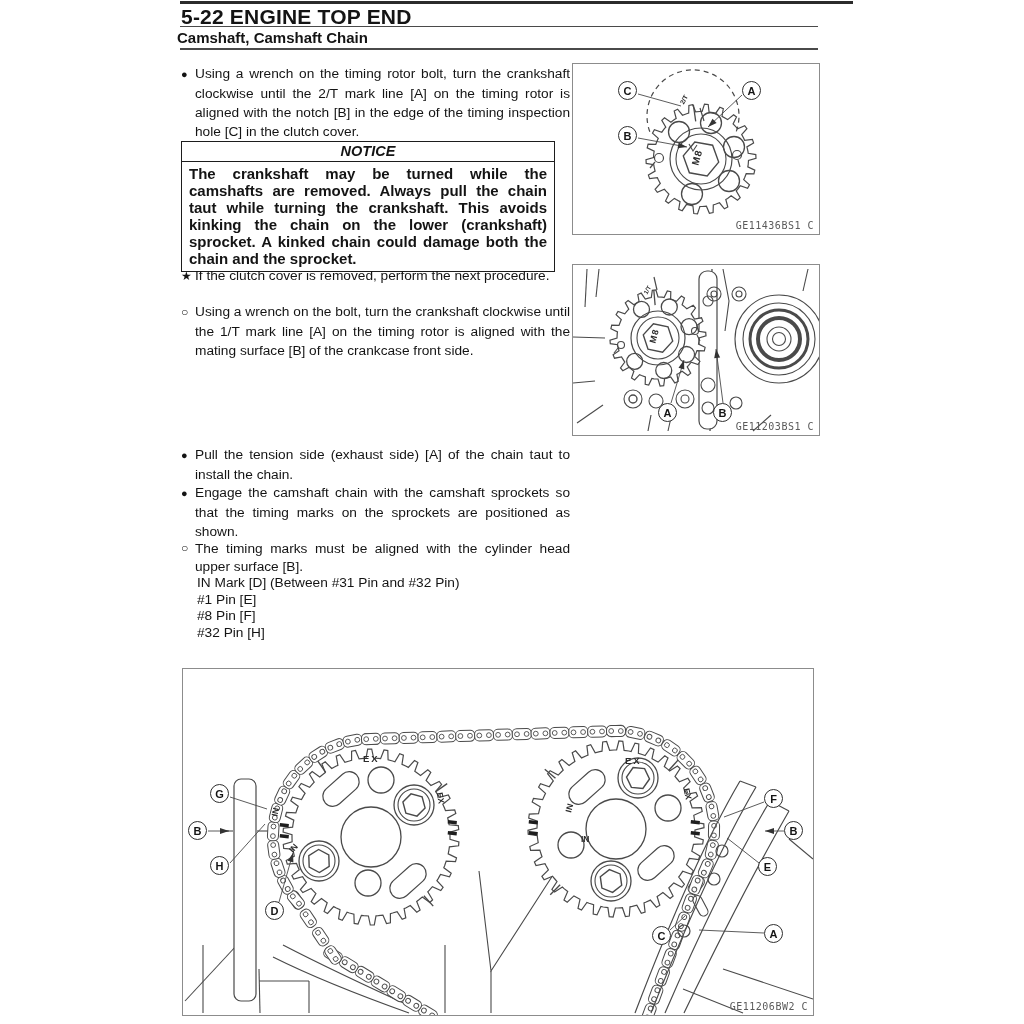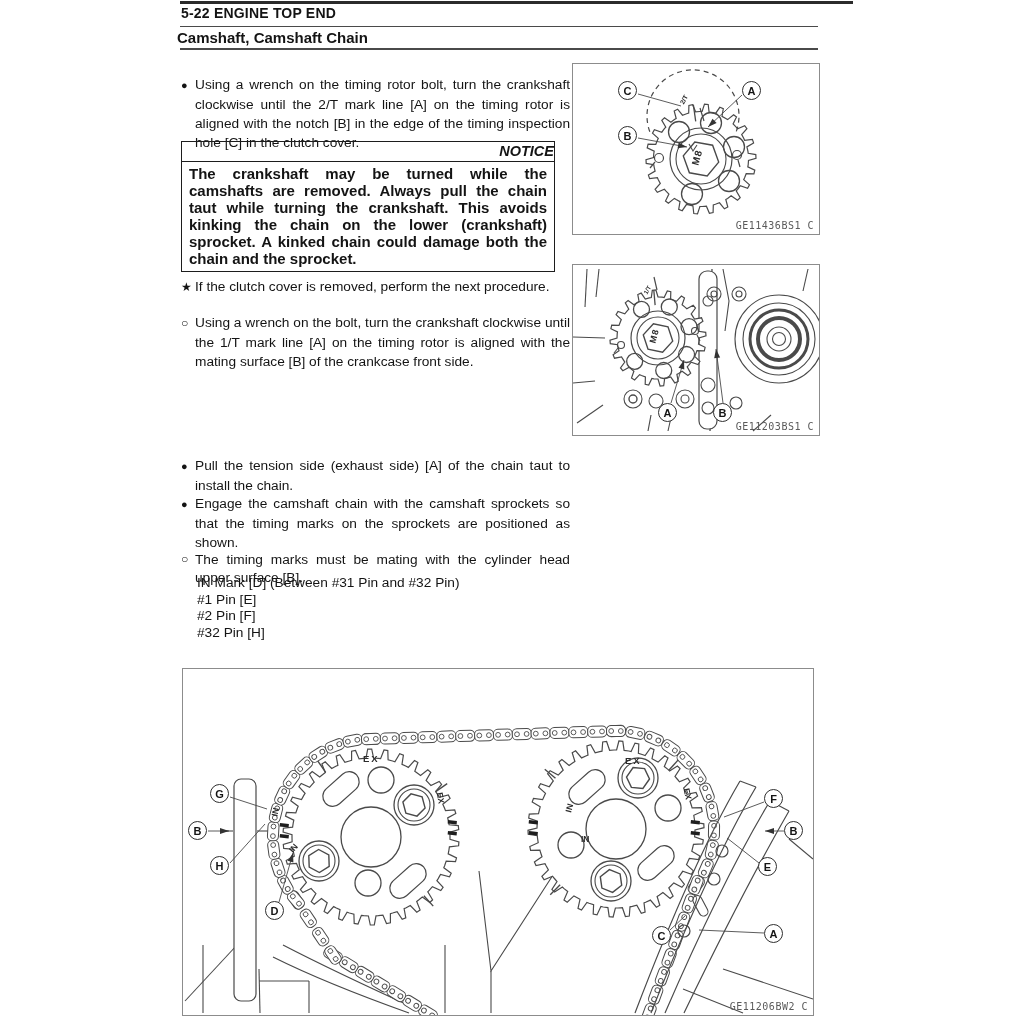--- a/index.html
+++ b/index.html
@@ -1,27 +1,27 @@
 <!DOCTYPE html>
 <html><head>
 <meta charset="utf-8">
 <style>
   html,body{margin:0;padding:0;background:#fff;}
   .page{position:relative;width:1024px;height:1024px;background:#fff;overflow:hidden;
         font-family:"Liberation Sans", sans-serif;color:#141414;}
   .rule{position:absolute;background:#2b2b2b;}
-  .sec-title{position:absolute;left:181px;top:5px;font-size:14px;font-weight:700;letter-spacing:.2px;}
+  .sec-title{position:absolute;left:181px;top:5px;font-size:21px;font-weight:700;letter-spacing:.2px;}
   .sub-title{position:absolute;left:177px;top:29px;font-size:15px;font-weight:700;}
   .para{position:absolute;left:181px;width:375px;font-size:13.7px;line-height:19px;
-        text-align:justify;text-indent:-14px;padding-left:14px;margin-top:11px;}
+        text-align:justify;text-indent:-14px;padding-left:14px;}
   .para .mk{display:inline-block;width:14px;text-indent:0;font-size:11px;vertical-align:0.5px;}
   .para .mk.star{font-size:12px;}
   .para .mk.circ{font-size:12px;}
   .notice{position:absolute;left:181px;top:141px;width:372px;border:1.6px solid #1d1d1d;}
-  .notice-hd{border-bottom:1.6px solid #1d1d1d;text-align:right;font-style:italic;
+  .notice-hd{border-bottom:1.6px solid #1d1d1d;text-align:center;font-style:italic;
         font-weight:700;font-size:14.5px;padding:1px 0 2px;}
   .notice-bd{font-weight:700;font-size:15px;line-height:17px;text-align:justify;padding:3px 7px 4px;}
   .legend{position:absolute;left:197px;top:575px;font-size:13.7px;line-height:16.6px;}
   .figure{position:absolute;border:1.5px solid #8c8c8c;background:#fff;overflow:hidden;}
   .figure svg{position:absolute;left:0;top:0;}
   .callout{position:absolute;width:19px;height:19px;border:1.4px solid #2f2f2f;border-radius:50%;
         background:#fff;display:flex;align-items:center;justify-content:center;
         font-size:11px;font-weight:700;box-sizing:border-box;z-index:5;}
   .fig-cap{position:absolute;right:5px;bottom:3px;font-family:"DejaVu Sans Mono",monospace;
         font-size:10px;color:#5a5a5a;letter-spacing:.5px;z-index:5;margin-left:32px;}
@@ -54,27 +54,27 @@
     <span class="mk circ">○</span><span>Using a wrench on the bolt, turn the crankshaft clockwise until the 1/T mark line [A] on the timing rotor is aligned with the mating surface [B] of the crankcase front side.</span>
   </div>
 
   <div class="para" style="top:445px;">
     <span class="mk">●</span><span>Pull the tension side (exhaust side) [A] of the chain taut to install the chain.</span>
   </div>
   <div class="para" style="top:483px;">
     <span class="mk">●</span><span>Engage the camshaft chain with the camshaft sprockets so that the timing marks on the sprockets are positioned as shown.</span>
   </div>
   <div class="para" style="top:539px;line-height:18px;">
-    <span class="mk circ">○</span><span>The timing marks must be mating with the cylinder head upper surface [B].</span>
+    <span class="mk circ">○</span><span>The timing marks must be aligned with the cylinder head upper surface [B].</span>
   </div>
 
   <div class="legend">
     <div>IN Mark [D] (Between #31 Pin and #32 Pin)</div>
     <div>#1 Pin [E]</div>
-    <div>#2 Pin [F]</div>
+    <div>#8 Pin [F]</div>
     <div>#32 Pin [H]</div>
   </div>
 
   <div class="figure" style="left:572px;top:63px;width:246px;height:170px;">
     <svg id="fig1" width="246" height="170">
         <path d="M175.2,100.7L174.8,102.8L181.8,106.2L180.9,109.9L173.2,109.7L171.6,113.7L170.7,115.7L176.5,120.9L174.6,124.2L167.2,121.8L164.6,125.3L163.2,126.9L167.2,133.6L164.5,136.2L158.1,131.8L154.6,134.4L152.8,135.5L154.8,143.0L151.4,144.8L146.5,138.8L142.4,140.3L140.3,140.9L140.1,148.6L136.4,149.3L133.4,142.2L129.1,142.5L126.9,142.5L124.5,149.9L120.8,149.5L119.9,141.8L115.7,140.9L113.6,140.3L109.2,146.7L105.7,145.3L107.0,137.6L103.2,135.5L101.4,134.4L95.4,139.3L92.5,137.0L95.9,130.0L92.8,126.9L91.4,125.3L84.3,128.3L82.1,125.3L87.3,119.5L85.3,115.7L84.4,113.7L76.6,114.7L75.4,111.1L82.1,107.1L81.1,102.8L80.8,100.7L73.2,99.4L73.0,95.6L80.5,93.6L80.8,89.3L81.2,87.2L74.2,83.8L75.1,80.1L82.8,80.3L84.4,76.3L85.3,74.3L79.5,69.1L81.4,65.8L88.8,68.2L91.4,64.7L92.8,63.1L88.8,56.4L91.5,53.8L97.9,58.2L101.4,55.6L103.2,54.5L101.2,47.0L104.6,45.2L109.5,51.2L113.6,49.7L115.7,49.1L115.9,41.4L119.6,40.7L122.6,47.8L126.9,47.5L129.1,47.5L131.5,40.1L135.2,40.5L136.1,48.2L140.3,49.1L142.4,49.7L146.8,43.3L150.3,44.7L149.0,52.4L152.8,54.5L154.6,55.6L160.6,50.7L163.5,53.0L160.1,60.0L163.2,63.1L164.6,64.7L171.7,61.7L173.9,64.7L168.7,70.5L170.7,74.3L171.6,76.3L179.4,75.3L180.6,78.9L173.9,82.9L174.9,87.2L175.2,89.3L182.8,90.6L183.0,94.4L175.5,96.4Z" fill="#fff" stroke="#4a4a4a" stroke-width="1.2"></path>
         <circle cx="128" cy="95" r="31" fill="none" stroke="#4a4a4a" stroke-width="1.2"></circle>
         <circle cx="128" cy="95" r="25" fill="none" stroke="#4a4a4a" stroke-width="1.1"></circle>
         <path d="M145.7,98.1L134.2,111.9L116.4,108.8L110.3,91.9L121.8,78.1L139.6,81.2Z" fill="none" stroke="#4a4a4a" stroke-width="1.4"></path>
         <circle cx="138" cy="59" r="10.5" fill="none" stroke="#4a4a4a" stroke-width="1.3"></circle>

